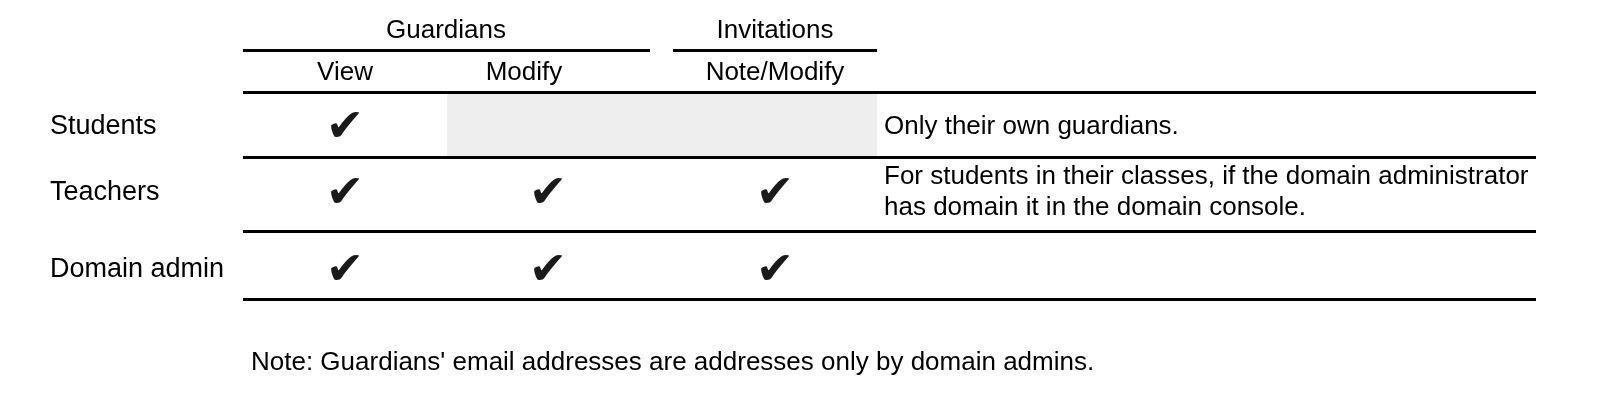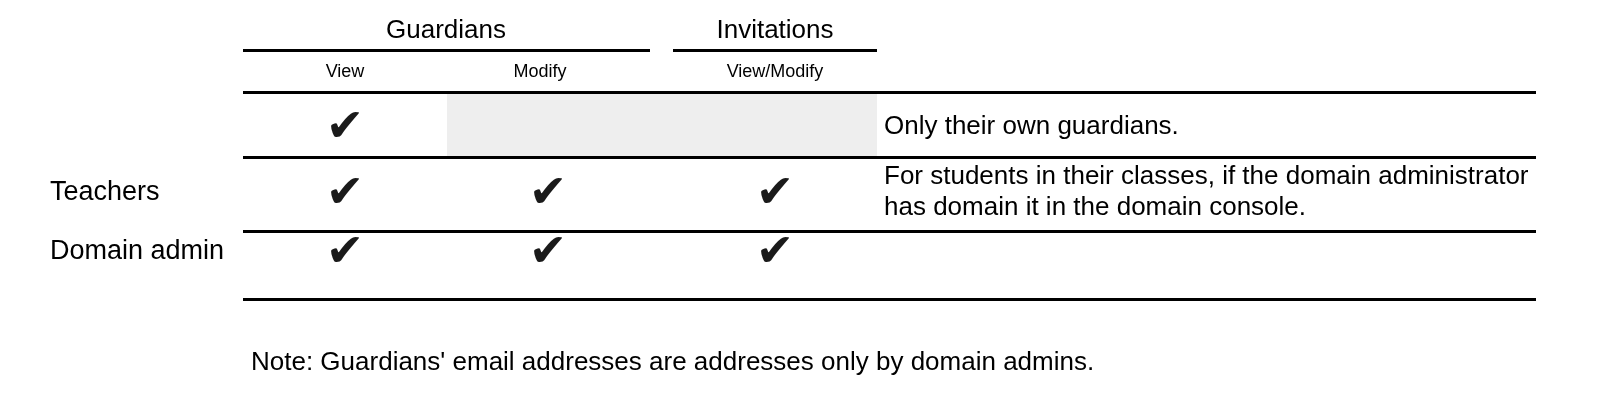--- a/index.html
+++ b/index.html
@@ -21,21 +21,21 @@
     position: absolute;
     top: 16px;
     font-size: 26px;
     line-height: 26px;
     transform: translateX(-50%);
     white-space: nowrap;
   }
   .col-header {
     position: absolute;
     top: 58px;
-    font-size: 18px;
+    font-size: 26px;
     line-height: 26px;
     transform: translateX(-50%);
     white-space: nowrap;
   }
   .shaded-cell {
     position: absolute;
     left: 447px;
     top: 93px;
     width: 430px;
     height: 63px;
@@ -86,46 +86,47 @@
 
 <div class="stage">
 
   <div class="group-header" style="left:446px;">Guardians</div>
   <div class="group-header" style="left:775px;">Invitations</div>
 
   <div class="rule" style="left:243px; top:49px; width:407px;"></div>
   <div class="rule" style="left:673px; top:49px; width:204px;"></div>
 
   <div class="col-header" style="left:345px;">View</div>
-  <div class="col-header" style="left:540px;">Modify</div>
-  <div class="col-header" style="left:775px;">View/Modify</div>
+  <div class="col-header" style="left:524px;">Modify</div>
+  <div class="col-header" style="left:775px;">Note/Modify</div>
 
   <div class="shaded-cell"></div>
 
   <div class="rule" style="left:243px; top:91px; width:1293px;"></div>
   <div class="rule" style="left:243px; top:156px; width:1293px;"></div>
   <div class="rule" style="left:243px; top:230px; width:1293px;"></div>
   <div class="rule" style="left:243px; top:298px; width:1293px;"></div>
 
   <div class="row" style="top:93px; height:63px;">
+    <div class="row-label">Students</div>
     <span class="check col-view">✔</span>
     <span class="check col-modify"></span>
     <span class="check col-viewmodify"></span>
     <div class="row-note">Only their own guardians.</div>
   </div>
 
   <div class="row" style="top:159px; height:63px;">
     <div class="row-label">Teachers</div>
     <span class="check col-view">✔</span>
     <span class="check col-modify">✔</span>
     <span class="check col-viewmodify">✔</span>
     <div class="row-note">For students in their classes, if the domain administrator has domain it in the domain console.</div>
   </div>
 
-  <div class="row" style="top:222px; height:55px;">
+  <div class="row" style="top:240px; height:55px;">
     <div class="row-label">Domain admin</div>
     <span class="check col-view">✔</span>
     <span class="check col-modify">✔</span>
     <span class="check col-viewmodify">✔</span>
   </div>
 
   <div class="footnote">Note: Guardians' email addresses are addresses only by domain admins.</div>
 
 </div>
 

